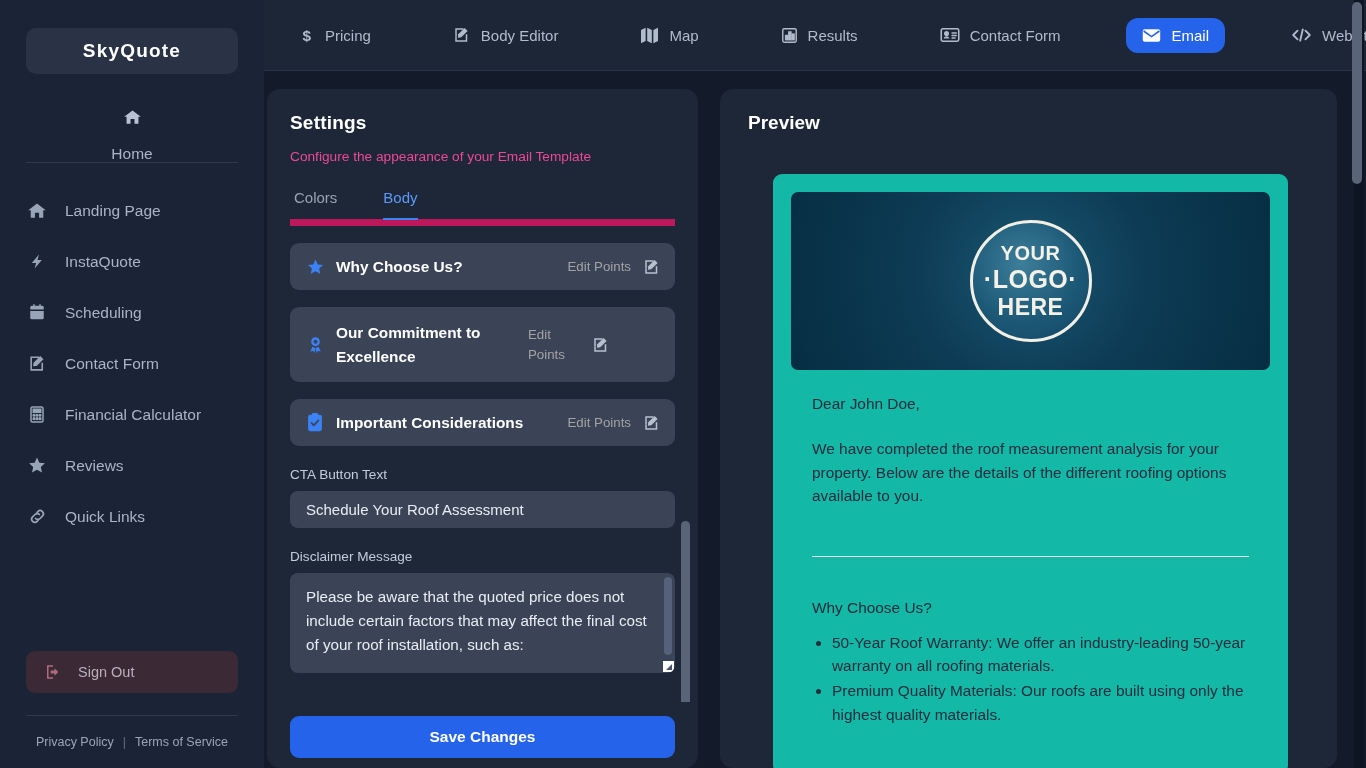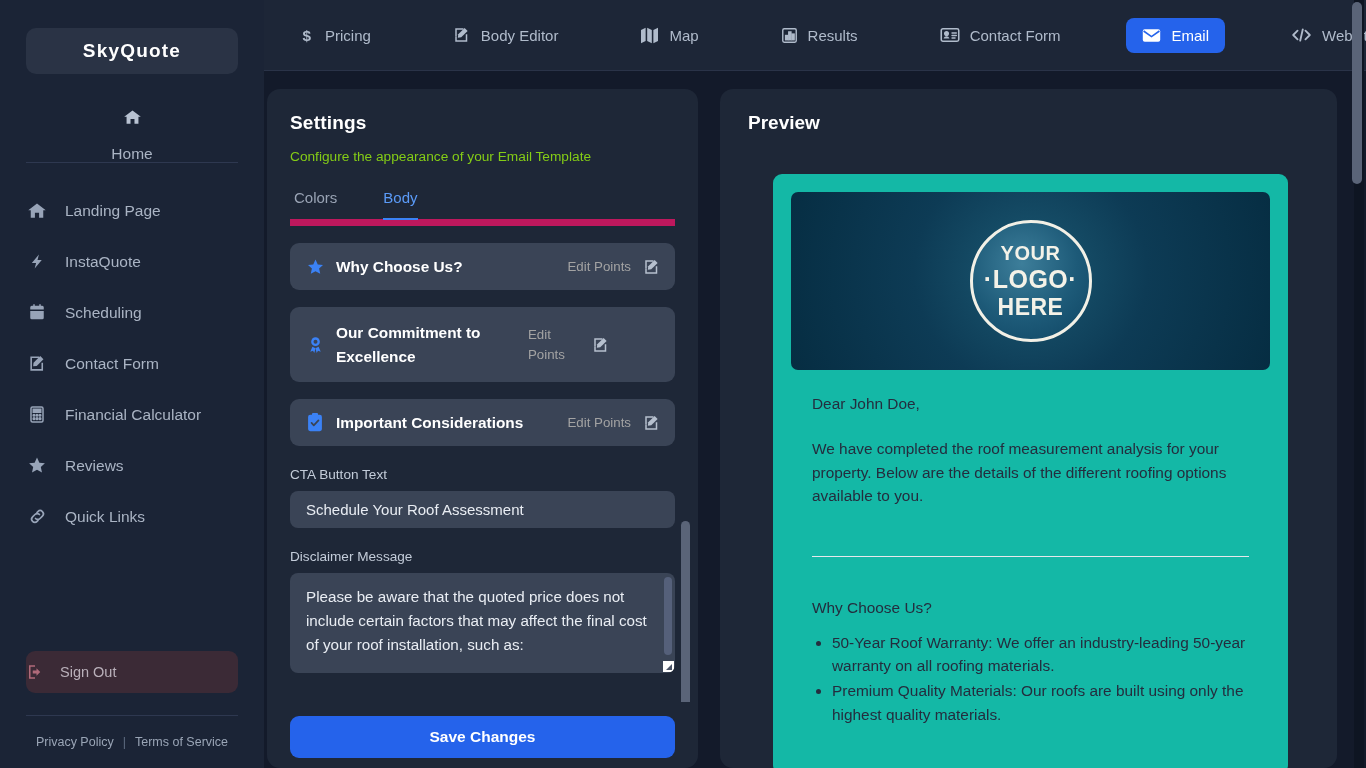--- a/index.html
+++ b/index.html
@@ -47,20 +47,21 @@
     color: #aab4c4; font-size: 15.5px;
     cursor: pointer;
   }
   .nav-item .ico, .nav-home .ico { width: 22px; display: flex; align-items: center; justify-content: center; color: #98a4b8; }
   .nav-home .ico { color: #b8c2d2; }
   .spacer { flex: 1 1 auto; }
   .signout {
     height: 42px; border-radius: 9px;
     background: #3b2a36;
     display: flex; align-items: center; gap: 16px;
+    padding-left: 18px;
     color: #b9b0ba; font-size: 14.5px; cursor: pointer;
     margin-bottom: 22px;
   }
   .foot-divider { height: 1px; background: #2e3850; }
   .foot-links {
     height: 52px; display: flex; align-items: center; justify-content: center;
     gap: 9px; font-size: 12.5px; color: #9aa5b6;
   }
   .foot-links .sep { color: #5d6b80; }
 
@@ -85,21 +86,21 @@
   .topitem {
     display: flex; align-items: center; gap: 10px;
     color: #b0bbcb; font-size: 15px;
     padding: 9px 16px; border-radius: 8px;
     cursor: pointer;
     margin-right: 50px;
     flex: 0 0 auto;
   }
   .topitem:last-child { margin-right: 0; }
   .topitem.active {
-    background: #2563eb; color: #ffffff;
+    background: #2563eb; color: #ffffff; border-radius: 12px;
   }
   .topitem.active .ico { color: #ffffff; }
   .topitem .ico { color: #b0bbcb; display: flex; }
 
   .content {
     flex: 1 1 auto;
     display: flex;
     gap: 22px;
     padding: 18px 29px 0 3px;
     overflow: hidden;
@@ -110,21 +111,21 @@
     width: 431px; flex: 0 0 431px;
     background: #1e2737;
     border-radius: 13px;
     margin-left: 0px;
     position: relative;
     overflow: hidden;
     display: flex; flex-direction: column;
   }
   .settings-inner { padding: 23px 23px 0 23px; }
   .panel-title { color: #ffffff; font-size: 19px; font-weight: bold; letter-spacing: .2px; }
-  .panel-sub { color: #84cc16; font-size: 13.7px; margin-top: 15px; }
+  .panel-sub { color: #ec4899; font-size: 13.7px; margin-top: 15px; }
   .tabs {
     margin-top: 25px;
     display: flex; gap: 46px;
     border-bottom: 7px solid #be185d;
     padding-left: 4px;
   }
   .tab {
     font-size: 15px; color: #99a3b4; padding-bottom: 12px;
     cursor: pointer; border-bottom: 2px solid transparent;
     margin-bottom: -1px;

